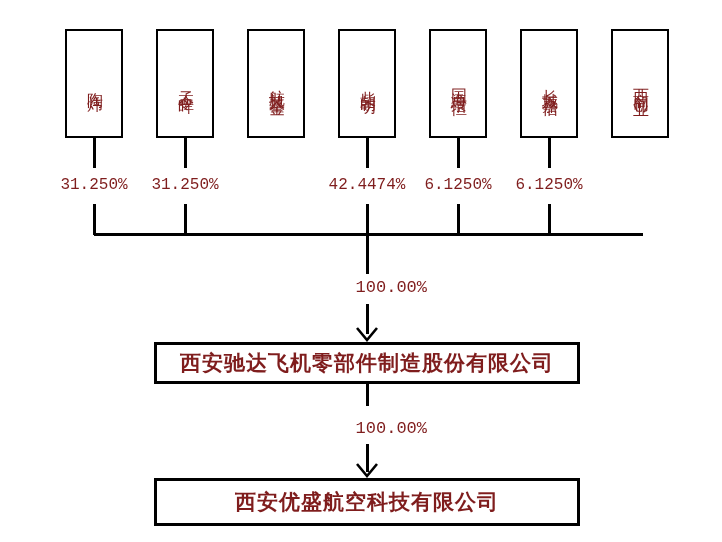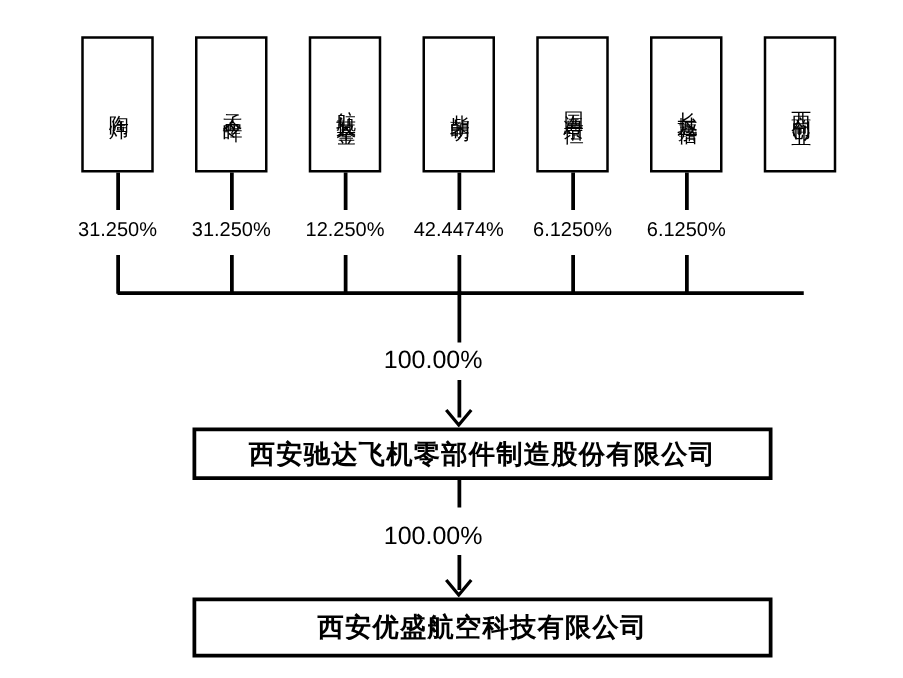--- a/index.html
+++ b/index.html
@@ -1,22 +1,22 @@
 <!DOCTYPE html>
 <html><head>
 <meta charset="utf-8">
 <style>
   html, body { margin: 0; padding: 0; background: #ffffff; }
   .canvas {
     position: relative;
     width: 722px;
     height: 542px;
     background: #ffffff;
-    font-family: Liberation Sans, sans-serif;
-    color: #000000;
+    font-family: Liberation Mono, monospace;
+    color: #7f1d1d;
     overflow: hidden;
   }
   
   .sh-box {
     position: absolute;
     top: 29px;
     width: 58px;
     height: 109px;
     border: 2.5px solid #000;
     box-sizing: border-box;
@@ -53,28 +53,28 @@
     text-align: center;
     font-size: 16px;
   }
   .vline { width: 3px; background: #000; position: absolute; }
   .hline { height: 3px; background: #000; position: absolute; }
   .pct-center {
     position: absolute;
     width: 120px;
     height: 26px;
     line-height: 26px;
-    text-align: left;
-    font-size: 20px;
+    text-align: right;
+    font-size: 17px;
   }
   .chevron { position: absolute; }
   .company-box {
     position: absolute;
     left: 154px;
-    width: 464px;
+    width: 426px;
     border: 3px solid #000;
     box-sizing: border-box;
     background: #fff;
     display: flex;
     align-items: center;
     justify-content: center;
     font-weight: bold;
     font-size: 21px;
     letter-spacing: 1px;
     white-space: nowrap;
@@ -110,25 +110,20 @@
   <div class="col" style="left:52px">
     <div class="vline stub-a"></div>
     <div class="pct">31.250%</div>
     <div class="vline stub-b"></div>
   </div>
   <div class="col" style="left:143px">
     <div class="vline stub-a"></div>
     <div class="pct">31.250%</div>
     <div class="vline stub-b"></div>
   </div>
-  <div class="col" style="left:234px">
-    <div class="vline stub-a"></div>
-    <div class="pct">12.250%</div>
-    <div class="vline stub-b"></div>
-  </div>
   <div class="col" style="left:325px">
     <div class="vline stub-a"></div>
     <div class="pct">42.4474%</div>
     <div class="vline stub-b"></div>
   </div>
   <div class="col" style="left:416px">
     <div class="vline stub-a"></div>
     <div class="pct">6.1250%</div>
     <div class="vline stub-b"></div>
   </div>

